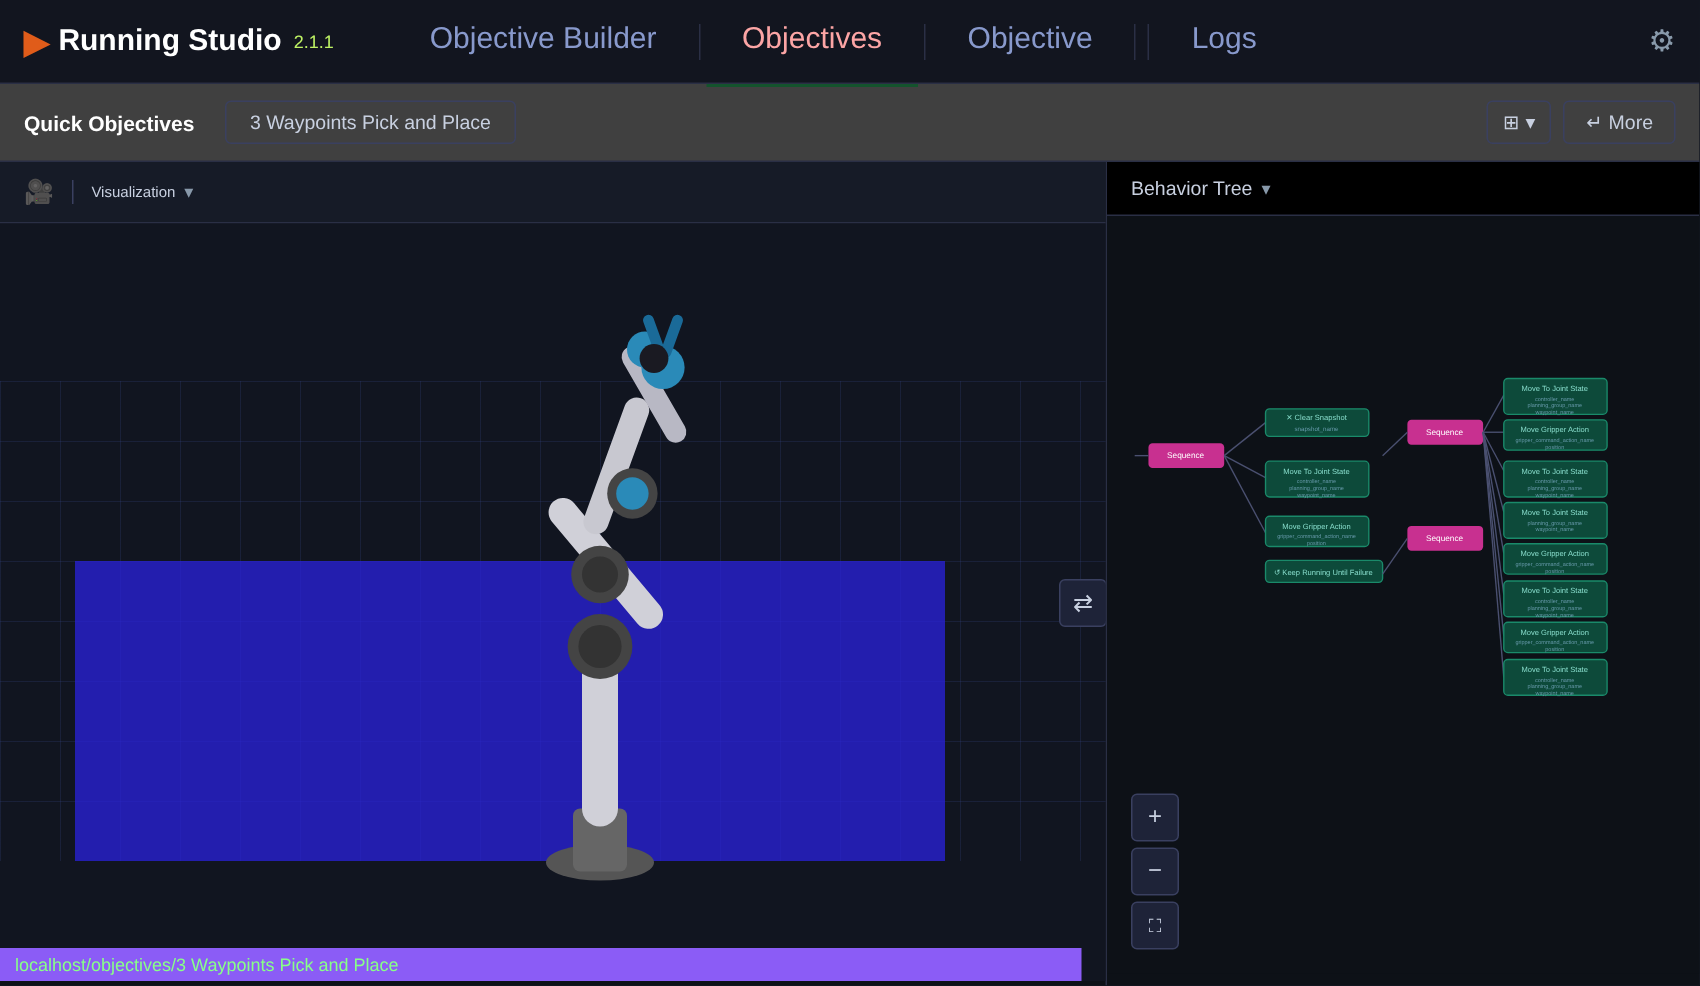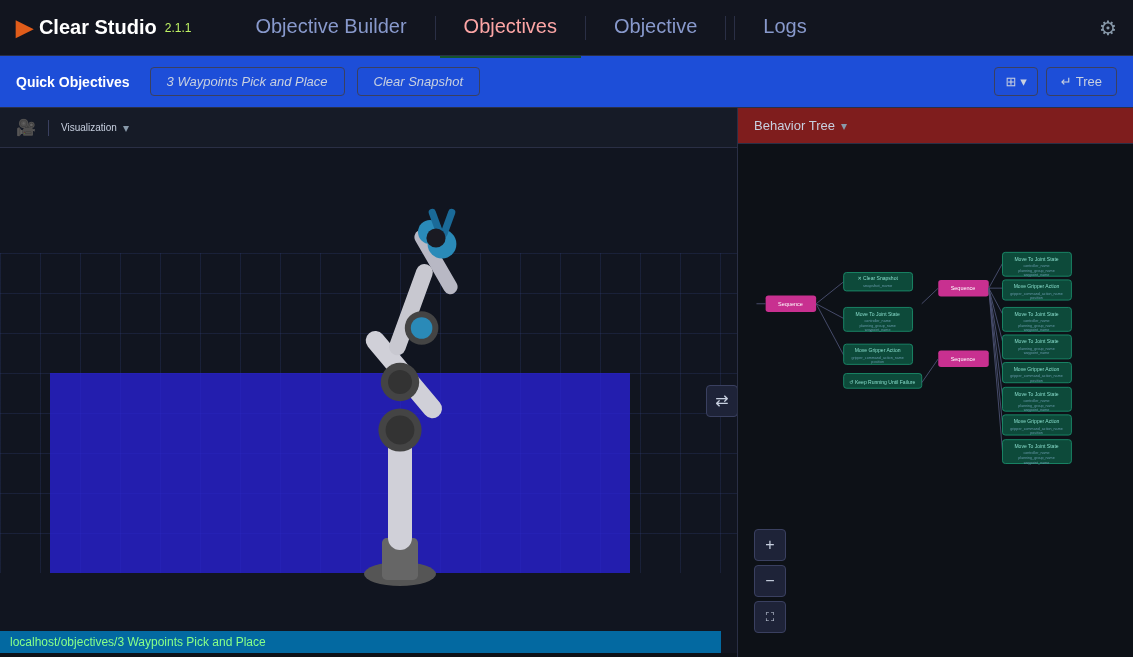--- a/index.html
+++ b/index.html
@@ -70,41 +70,40 @@
       margin-left: auto;
       color: #8899aa;
       font-size: 20px;
       cursor: pointer;
     }
 
     
     .toolbar {
       display: flex;
       align-items: center;
-      background: #1d4ed8;
+      background: #404040;
       height: 52px;
       padding: 0 16px;
       border-bottom: 1px solid #2a2f45;
       gap: 12px;
     }
     .quick-objectives-label {
       font-size: 14px;
       font-weight: 600;
       color: #ffffff;
       margin-right: 8px;
     }
     .toolbar-btn {
       padding: 6px 16px;
       border: 1px solid #3a4060;
       border-radius: 4px;
       background: transparent;
       color: #c8d0e0;
       font-size: 13px;
       cursor: pointer;
-      font-style: italic;
     }
     .toolbar-right {
       margin-left: auto;
       display: flex;
       align-items: center;
       gap: 8px;
     }
     .layout-btn {
       display: flex;
       align-items: center;
@@ -213,38 +212,38 @@
       height: 420px;
     }
 
     
     .status-bar {
       position: absolute;
       bottom: 0;
       left: 0;
       right: 16px;
       padding: 4px 10px;
-      background: #0369a1;
+      background: #8b5cf6;
       color: #88ff88;
       font-size: 12px;
     }
 
     
     .bt-panel {
       flex: 1;
       background: #0d1117;
       position: relative;
       overflow: hidden;
     }
     .bt-header {
       display: flex;
       align-items: center;
       padding: 10px 16px;
       border-bottom: 1px solid #2a2f45;
-      background: #7f1d1d;
+      background: #000000;
     }
     .bt-title {
       font-size: 13px;
       color: #c8d0e0;
       font-weight: 500;
     }
     .bt-dropdown {
       margin-left: 6px;
       color: #8899aa;
       font-size: 12px;
@@ -291,48 +290,47 @@
       width: 100%;
       height: 100%;
     }
   </style>
 </head>
 <body>
 
 <div class="topnav">
   <div class="logo">
     <span class="logo-icon">▶</span>
-    <span class="logo-text">Clear Studio</span>
+    <span class="logo-text">Running Studio</span>
     <span class="logo-version">2.1.1</span>
   </div>
   <div class="nav-items">
     <a class="nav-item">Objective Builder</a>
     <div class="nav-separator"></div>
     <a class="nav-item active">Objectives</a>
     <div class="nav-separator"></div>
     <a class="nav-item">Objective</a>
     <div class="nav-separator"></div>
     <div class="nav-separator"></div>
     <a class="nav-item">Logs</a>
   </div>
   <span class="nav-gear">⚙</span>
 </div>
 
 <div class="toolbar">
   <span class="quick-objectives-label">Quick Objectives</span>
   <button class="toolbar-btn">3 Waypoints Pick and Place</button>
-  <button class="toolbar-btn">Clear Snapshot</button>
   <div class="toolbar-right">
     <button class="layout-btn">
       <span>⊞</span>
       <span>▾</span>
     </button>
     <button class="more-btn">
       <span>↵</span>
-      <span>Tree</span>
+      <span>More</span>
     </button>
   </div>
 </div>
 
 <div class="main-content">
 
   <div class="viz-panel">
     <div class="viz-header">
       <span class="viz-camera-icon">🎥</span>
       <div class="viz-separator"></div>

